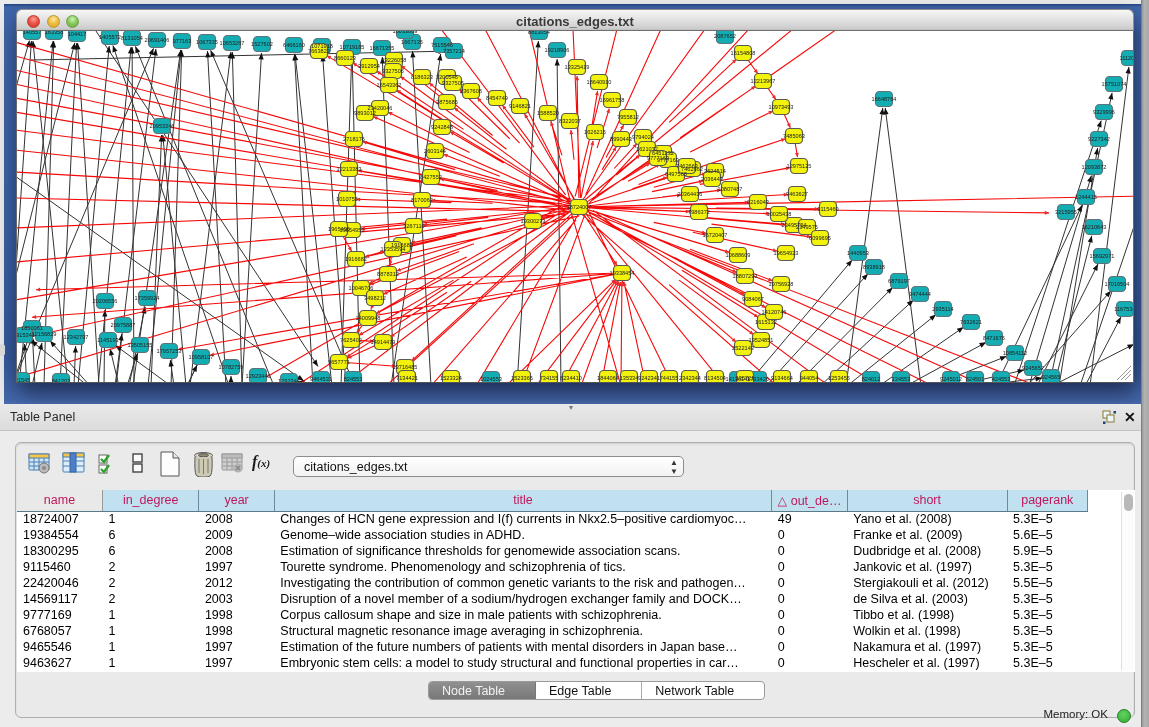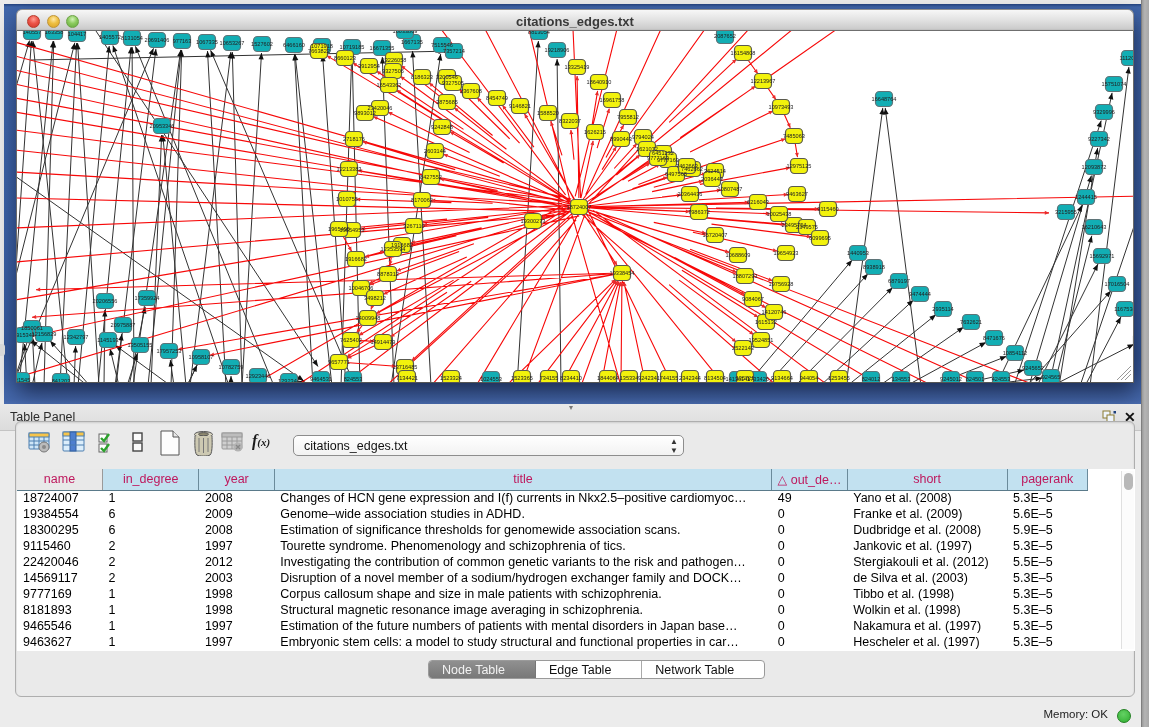--- a/index.html
+++ b/index.html
@@ -10,21 +10,21 @@
 .tl{position:absolute;top:4.5px;width:13px;height:13px;border-radius:50%}
 #tlr{left:10px;background:radial-gradient(circle at 50% 30%,#ff9d93 0,#ec5549 45%,#cf3527 100%);border:1px solid #b93a2c}
 #tly{left:29.5px;background:radial-gradient(circle at 50% 30%,#ffe9a8 0,#eec043 45%,#d99f22 100%);border:1px solid #c09435}
 #tlg{left:49px;background:radial-gradient(circle at 50% 30%,#d2f2b8 0,#8ccb5e 45%,#62a83a 100%);border:1px solid #6da247}
 #wtitle{position:absolute;top:3.5px;width:100%;text-align:center;font-size:13px;font-weight:bold;color:#393939}
 #canvas{position:absolute;left:0;top:22px;width:1118px;height:352px;background:#fff;border-left:1px solid #6a6a6a;border-right:1px solid #6a6a6a;border-bottom:1px solid #555;overflow:hidden}
 #tpbar{position:absolute;left:0;top:404px;width:1141px;height:27px;background:linear-gradient(180deg,#e9e9e9,#dcdcdc);border-bottom:1px solid #c4c4c4}
 #tpbar .t{position:absolute;left:10px;top:6px;font-size:12.5px;color:#2b2b2b}
 #floatico{position:absolute;left:1102px;top:6px;width:15px;height:15px}
 #closeico{position:absolute;left:1124px;top:5px;font-size:14px;font-weight:bold;color:#111}
-#panel{position:absolute;left:15px;top:421px;width:1120px;height:276px;background:#eaeaea;border:1px solid #aeaeae;border-radius:6px;box-shadow:inset 0 1px 2px rgba(0,0,0,.12)}
+#panel{position:absolute;left:15px;top:442px;width:1120px;height:276px;background:#eaeaea;border:1px solid #aeaeae;border-radius:6px;box-shadow:inset 0 1px 2px rgba(0,0,0,.12)}
 #toolbar{position:absolute;left:5px;top:6px;height:34px;width:100%}
 .ic{position:absolute;top:2px}
 #combo{position:absolute;left:272px;top:7px;width:391px;height:21px;background:linear-gradient(180deg,#fff,#f2f2f2);border:1px solid #8d8d8d;border-radius:5px;font-size:12.5px;color:#111;padding:3px 0 0 10px}
 #combo .arr{position:absolute;right:5px;top:1px;font-size:8px;color:#333;line-height:9px;text-align:center}
 #tblwrap{position:absolute;left:1px;top:47px;width:1118px;height:182px;background:#fff;overflow:hidden}
 table{border-collapse:collapse;table-layout:fixed;width:1071px;font-size:12.5px}
 th{height:21px;background:#c2e1f0;border-right:1px solid #6b8b9b;border-bottom:1px solid #5a7a8a;font-weight:normal;color:#be185d;font-size:12.5px;overflow:hidden;white-space:nowrap}
 th.c0{background:#e9e9e9;border-right:1px solid #9a9a9a}
 td{height:16px;padding:0 0 0 6px;color:#000;overflow:hidden;white-space:nowrap;font-size:12.5px}
 td.c0{width:79px}td.c1{width:96px}td.c2{width:75px}td.c3{width:495px}td.c4{width:75px}td.c5{width:159px}td.c6{width:80px}
@@ -530,21 +530,21 @@
 <tr>
               <td class="c0">9777169</td>
               <td class="c1">1</td>
               <td class="c2">1998</td>
               <td class="c3">Corpus callosum shape and size in male patients with schizophrenia.</td>
               <td class="c4">0</td>
               <td class="c5">Tibbo et al. (1998)</td>
               <td class="c6">5.3E–5</td>
             </tr>
 <tr>
-              <td class="c0">8181893</td>
+              <td class="c0">6768057</td>
               <td class="c1">1</td>
               <td class="c2">1998</td>
               <td class="c3">Structural magnetic resonance image averaging in schizophrenia.</td>
               <td class="c4">0</td>
               <td class="c5">Wolkin et al. (1998)</td>
               <td class="c6">5.3E–5</td>
             </tr>
 <tr>
               <td class="c0">9465546</td>
               <td class="c1">1</td>

